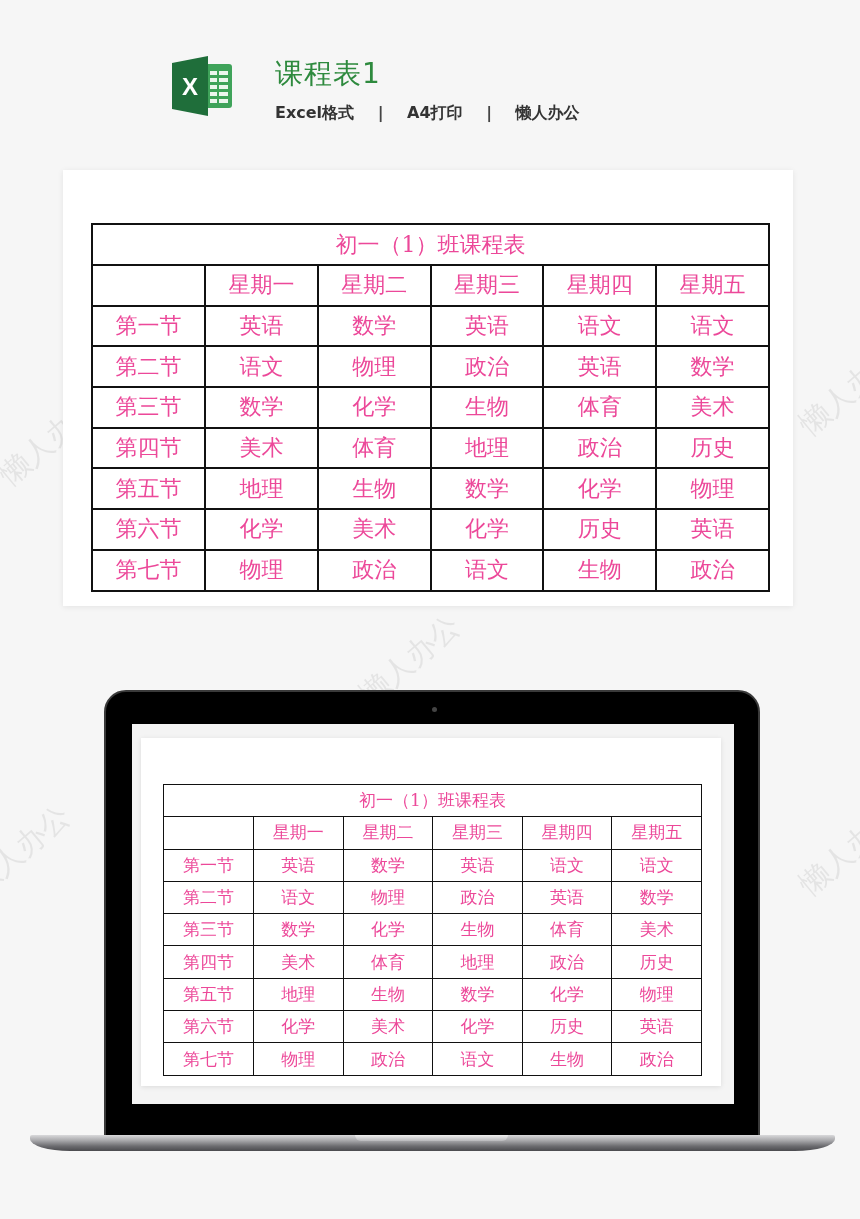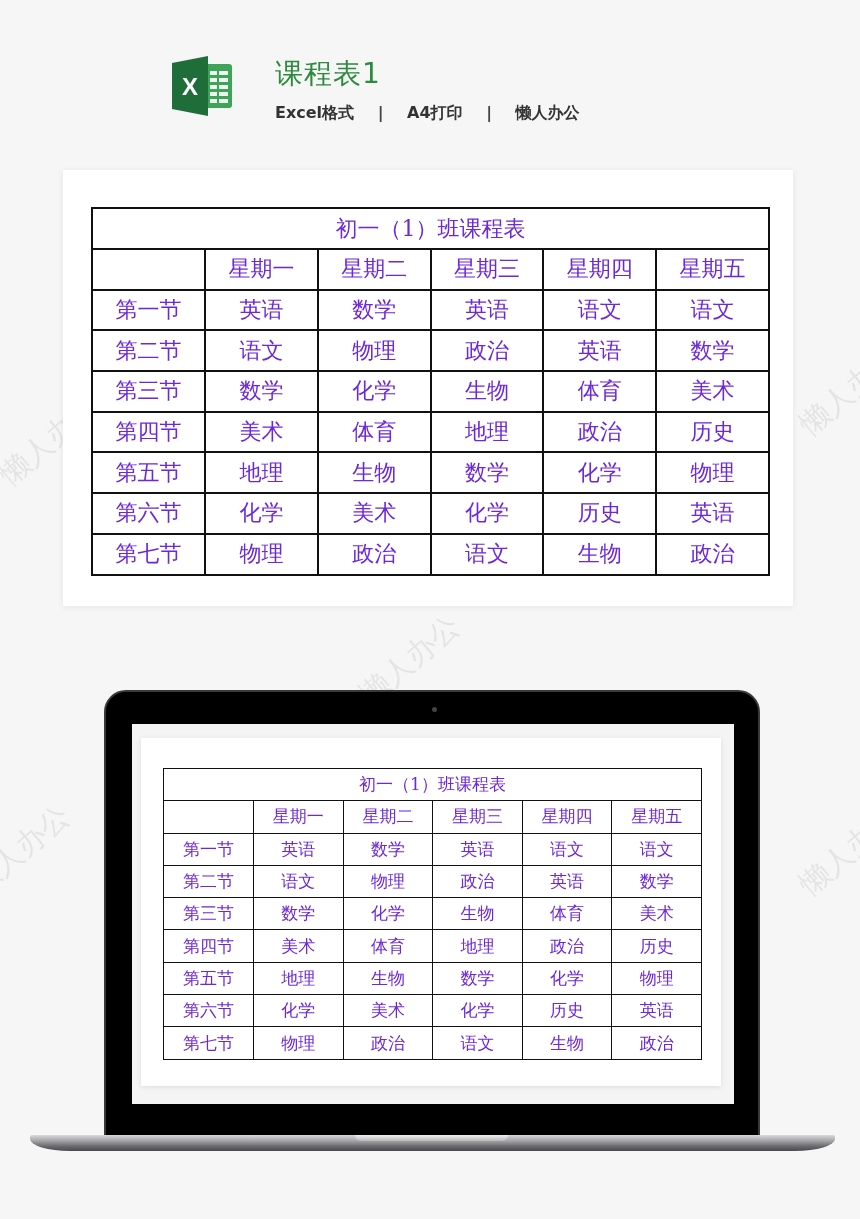--- a/index.html
+++ b/index.html
@@ -7,21 +7,21 @@
     body { position: relative; font-family: "DejaVu Sans", "Liberation Sans", sans-serif; }
 
     .header { position: absolute; left: 0; top: 0; width: 860px; height: 150px; }
     .xl-icon { position: absolute; left: 170px; top: 55px; width: 64px; height: 62px; }
     .title { position: absolute; left: 275px; top: 55px; font-size: 28px; font-weight: normal; color: #2e8a3e; letter-spacing: 1px; }
     .subtitle { position: absolute; left: 275px; top: 103px; font-size: 16px; font-weight: bold; color: #333; white-space: nowrap; }
     .subtitle .sep { display: inline-block; margin: 0 18px; color: #444; }
 
     .sheet-card { position: absolute; left: 63px; top: 170px; width: 730px; height: 436px; background: #fff; box-shadow: 0 1px 6px rgba(0,0,0,0.08); }
 
-    table.sched { border-collapse: collapse; font-family: "DejaVu Serif", "Liberation Serif", serif; color: #6d28d9; table-layout: fixed; }
+    table.sched { border-collapse: collapse; font-family: "DejaVu Serif", "Liberation Serif", serif; color: #ec4899; table-layout: fixed; margin-top: 16px; }
     table.sched td { border: 2px solid #111; text-align: center; vertical-align: middle; }
 
     .big { position: absolute; left: 28px; top: 37px; width: 677px; }
     .big td { height: 40.7px; font-size: 22px; }
     .big td.tt { height: 41px; font-size: 22px; }
     .big col.c0 { width: 113px; }
     .big col.cx { width: 112.8px; }
 
     .laptop { position: absolute; left: 0; top: 690px; width: 860px; height: 470px; }
     .bezel { position: absolute; left: 104px; top: 0; width: 656px; height: 455px; background: #000; border-radius: 22px 22px 0 0; border: 2px solid #3a3a3a; }

